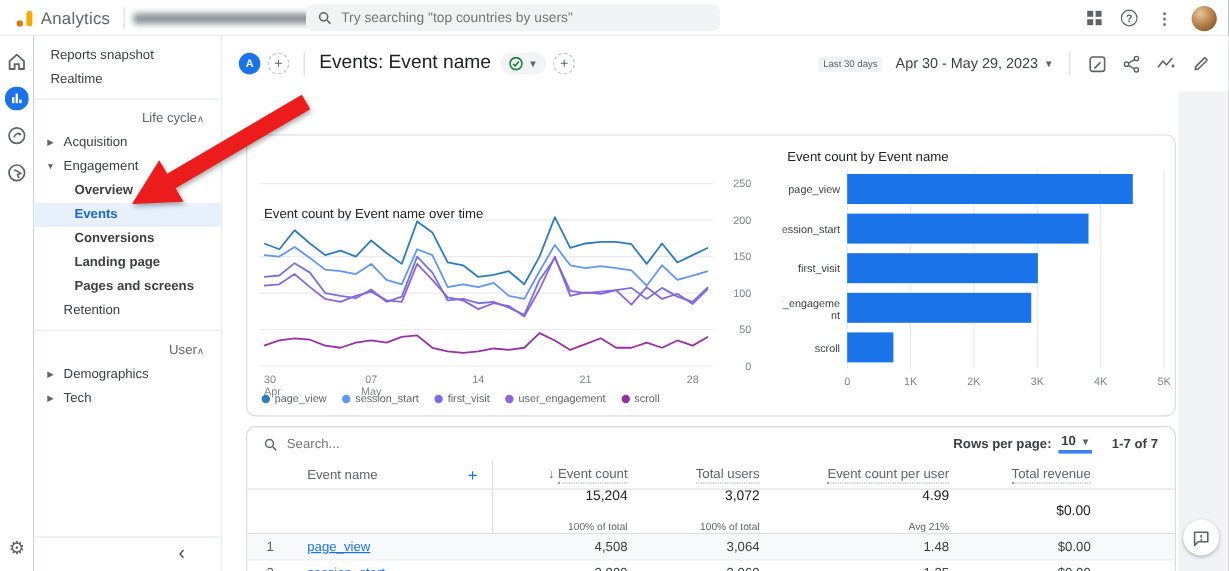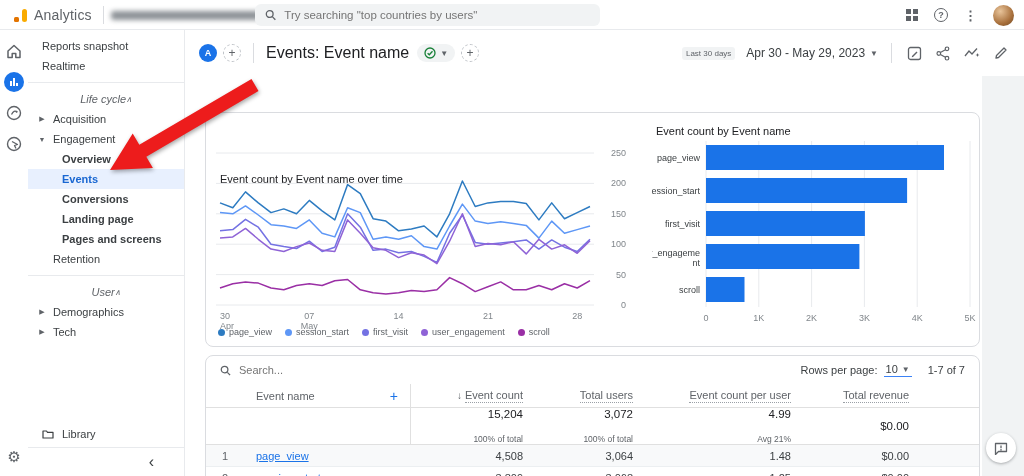--- a/index.html
+++ b/index.html
@@ -41,21 +41,21 @@
 
   
   .nav { position:absolute; left:28px; top:30px; width:157px; height:446px; background:#fff;
          border-right:1px solid #e8eaed; padding-top:6px; font-size:11px; color:#3c4043; }
   .nav-item { height:20px; display:flex; align-items:center; cursor:pointer; }
   .nv-link { padding-left:14px; }
   .nv-parent { padding-left:10px; gap:7px; }
   .nv-parent .tri { font-size:7px; color:#5f6368; width:8px; text-align:center; }
   .nv-child { padding-left:34px;font-weight:bold; }
   .nv-child.selected { background:#e8f0fe; color:#1967d2; font-weight:bold; }
-  .nv-section { padding:0 14px; color:#5f6368; justify-content:center; margin-top:6px;font-style:italic; }
+  .nv-section { padding:0 14px; color:#5f6368; justify-content:flex-end; margin-top:6px; }
   .nv-section .chev { font-size:8px; color:#5f6368; }
   .nav-divider { height:1px; background:#e8eaed; margin:6px 0 4px 0; }
   .nav-bottom { position:absolute; bottom:0; left:0; right:0; }
   .library-row { height:26px; display:flex; align-items:center; gap:8px; padding-left:14px; }
   .collapse-row { height:28px; display:flex; align-items:center; justify-content:flex-end; padding-right:30px; }
   .collapse-chev { font-size:16px; color:#3c4043; line-height:1; }
 
   
   .main { position:absolute; left:185px; top:30px; width:839px; height:446px; background:#fff; }
   .gutter { position:absolute; right:0; top:46px; bottom:0; width:42px; background:#f1f3f4; }
@@ -84,22 +84,22 @@
   .lc-title { left:14px; top:12px;margin-top:48px; }
   .bc-title { left:450px; top:12px; }
   .legend { position:absolute; left:12px; top:214px; display:flex; align-items:center; gap:13px; }
   .legend-item { display:flex; align-items:center; gap:4px; font-size:9px; color:#5f6368; }
   .legend-dot { width:7px; height:7px; border-radius:50%; display:inline-block; }
 
   .table-card { left:20px; top:325px; width:775px; height:160px; overflow:hidden; }
   .tsearch-row { height:28px; display:flex; align-items:center; padding:0 14px; gap:8px; }
   .tsearch-row input { border:none; outline:none; font-size:11px; color:#5f6368; width:160px;
                        font-family:"Liberation Sans",sans-serif; }
-  .tsr-right { margin-left:auto; display:flex; align-items:center; gap:16px; font-size:11px; color:#3c4043; }
-  .rpp-select { display:flex; align-items:center; gap:4px; border-bottom:1px solid #3b82f6; padding:0 2px 1px 2px; }
+  .tsr-right { margin-left:auto; display:flex; align-items:center; gap:16px; font-size:11px; color:#3c4043;font-weight:bold; }
+  .rpp-select { display:flex; align-items:center; gap:4px; border-bottom:3px solid #3b82f6; padding:0 2px 1px 2px; }
   .tgrid { display:grid; grid-template-columns:205px 112px 110px 158px 118px 1fr; align-items:center; }
   .thead { height:24px; border-bottom:1px solid #e0e0e0; font-size:11px; color:#5f6368; }
   .thead .c1 { display:flex; align-items:center; height:100%; border-right:1px solid #e0e0e0; }
   .thead .c1 span.lbl { margin-left:50px; }
   .thead .c1 .plus { margin-left:auto; margin-right:12px; color:#1a73e8; font-size:14px; }
   .th-metric { justify-self:end; display:flex; align-items:center; gap:3px; }
   .th-metric .u { border-bottom:1px dotted #9aa0a6; padding-bottom:1px; }
   .sort-arrow { font-size:10px; color:#5f6368; }
   .totals { height:37px; border-bottom:1px solid #e0e0e0; }
   .totals .c1 { height:100%; border-right:1px solid #e0e0e0; }
@@ -236,26 +236,20 @@
     <div class="nav-item nv-parent">
       <span class="tri">▶</span>
       <span>Demographics</span>
     </div>
     <div class="nav-item nv-parent">
       <span class="tri">▶</span>
       <span>Tech</span>
     </div>
 
     <div class="nav-bottom">
-      <div class="library-row">
-        <svg width="12" height="10" viewBox="0 0 12 10">
-          <path d="M1 2 h3.5 l1 1.3 H11 V9 H1 Z" fill="none" stroke="#3c4043" stroke-width="1.2" stroke-linejoin="round"></path>
-        </svg>
-        <span>Library</span>
-      </div>
       <div class="nav-divider" style="margin:0"></div>
       <div class="collapse-row">
         <span class="collapse-chev">‹</span>
       </div>
     </div>
   </div>
 
   <div class="main">
     <div class="gutter"></div>
 

